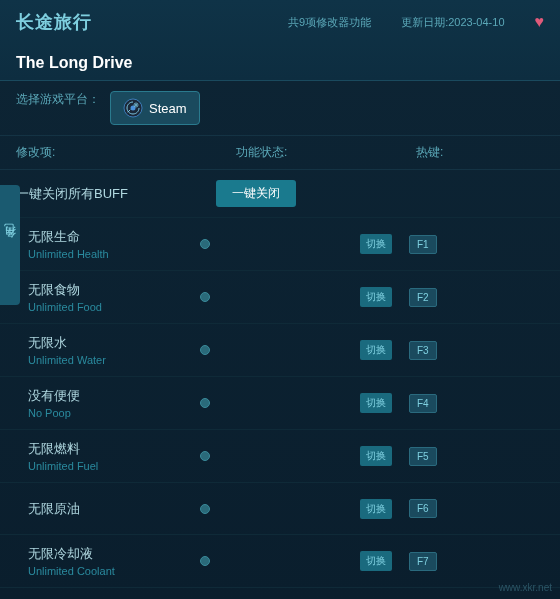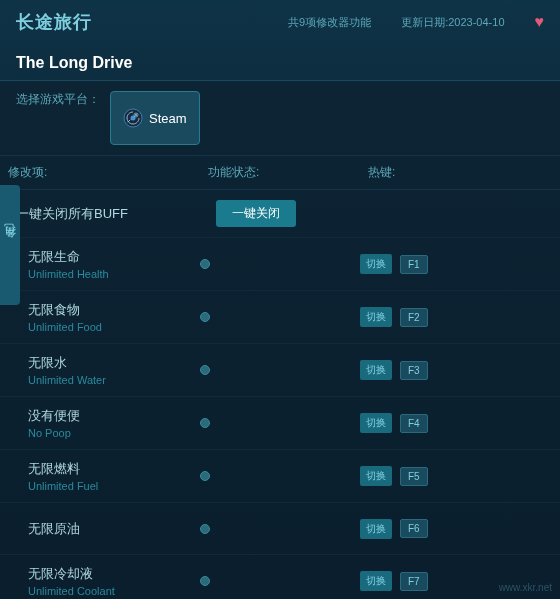--- a/index.html
+++ b/index.html
@@ -79,40 +79,41 @@
       margin-right: 10px;
     }
 
     .platform-btn {
       display: flex;
       align-items: center;
       gap: 6px;
       background: #1a4a5e;
       border: 1px solid #2a7a8e;
       border-radius: 4px;
-      padding: 16px 12px;
+      padding: 6px 12px;
       cursor: pointer;
     }
 
     .steam-logo {
       width: 20px;
       height: 20px;
     }
 
     .platform-btn-text {
       color: #ffffff;
       font-size: 13px;
     }
 
     
     .col-headers {
       display: flex;
       align-items: center;
-      padding: 8px 8px;
+      padding: 8px 16px;
       border-bottom: 1px solid #143344;
+      gap: 20px;
     }
 
     .col-modify {
       flex: 0 0 200px;
       color: #5ba8b8;
       font-size: 12px;
     }
 
     .col-status {
       flex: 0 0 160px;
@@ -217,21 +218,21 @@
       height: 10px;
       border-radius: 50%;
       background: #2a6a7a;
       border: 1px solid #3a8a9a;
     }
 
     .cheat-hotkey {
       flex: 1;
       display: flex;
       align-items: center;
-      gap: 8px;
+      gap: 17px;
     }
 
     .hotkey-switch {
       background: #1a6a7e;
       color: #7ecfdf;
       font-size: 10px;
       padding: 3px 6px;
       border-radius: 2px;
       font-family: 'Microsoft YaHei', Arial, sans-serif;
     }

